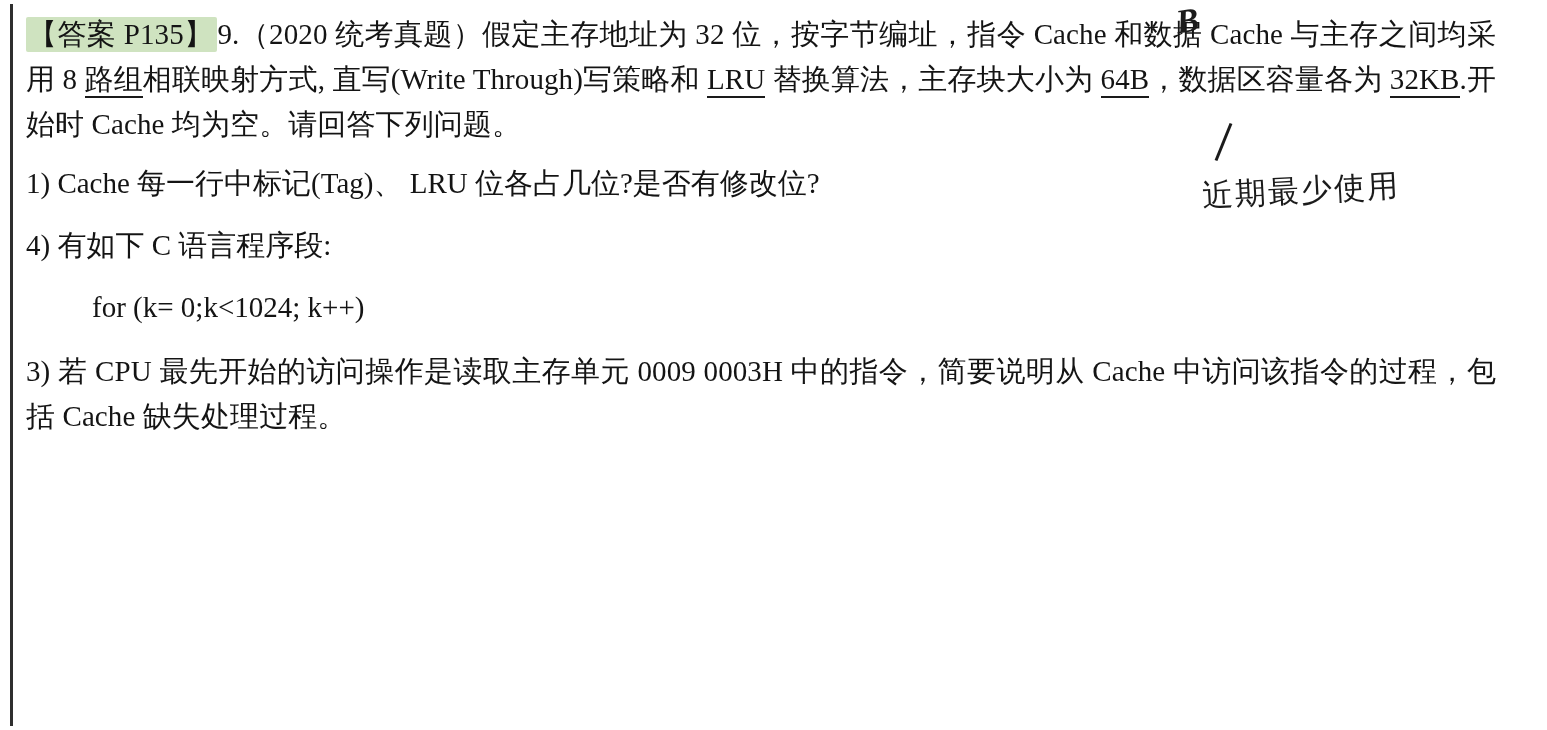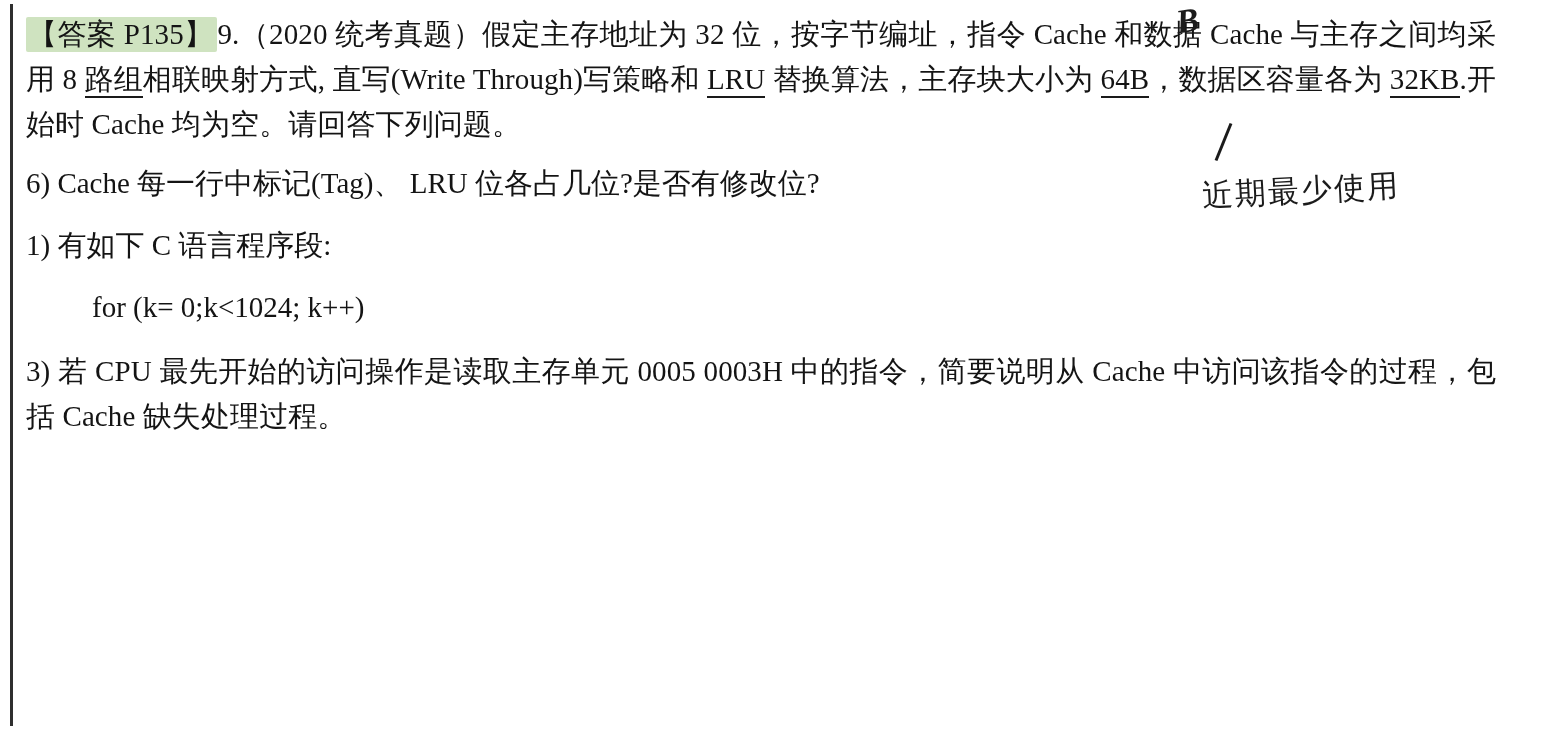--- a/index.html
+++ b/index.html
@@ -108,26 +108,26 @@
 </style>
 </head>
 <body>
 
 <div class="page">
 
   <div class="left-rule"></div>
 
   <p class="para p-intro"><span class="answer-tag">【答案 P135】</span><span>9.（2020 统考真题）</span><span>假定主存地址为 32 位，按字节编址，指令 Cache 和数据 Cache 与主存之间均采用 8 </span><span class="u">路组</span><span>相联映射方式, 直写(Write Through)写策略和 </span><span class="u">LRU</span><span> 替换算法，主存块大小为 </span><span class="u">64B</span><span>，数据区容量各为 </span><span class="u">32KB</span><span>.开始时 Cache 均为空。请回答下列问题。</span></p>
 
-  <p class="q-line">6) Cache 每一行中标记(Tag)、 LRU 位各占几位?是否有修改位?</p>
+  <p class="q-line">1) Cache 每一行中标记(Tag)、 LRU 位各占几位?是否有修改位?</p>
 
-  <p class="q-line">1) 有如下 C 语言程序段:</p>
+  <p class="q-line">4) 有如下 C 语言程序段:</p>
 
   <p class="code-line">for (k= 0;k&lt;1024; k++)</p>
 
 
-  <p class="para p-3">3) 若 CPU 最先开始的访问操作是读取主存单元 0005 0003H 中的指令，简要说明从 Cache 中访问该指令的过程，包括 Cache 缺失处理过程。</p>
+  <p class="para p-3">3) 若 CPU 最先开始的访问操作是读取主存单元 0009 0003H 中的指令，简要说明从 Cache 中访问该指令的过程，包括 Cache 缺失处理过程。</p>
 
   <div class="hand hand-b">B</div>
   <div class="hand-slash"></div>
   <div class="hand hand-note">近期最少使用</div>
 
 </div>
 
 </body></html>

